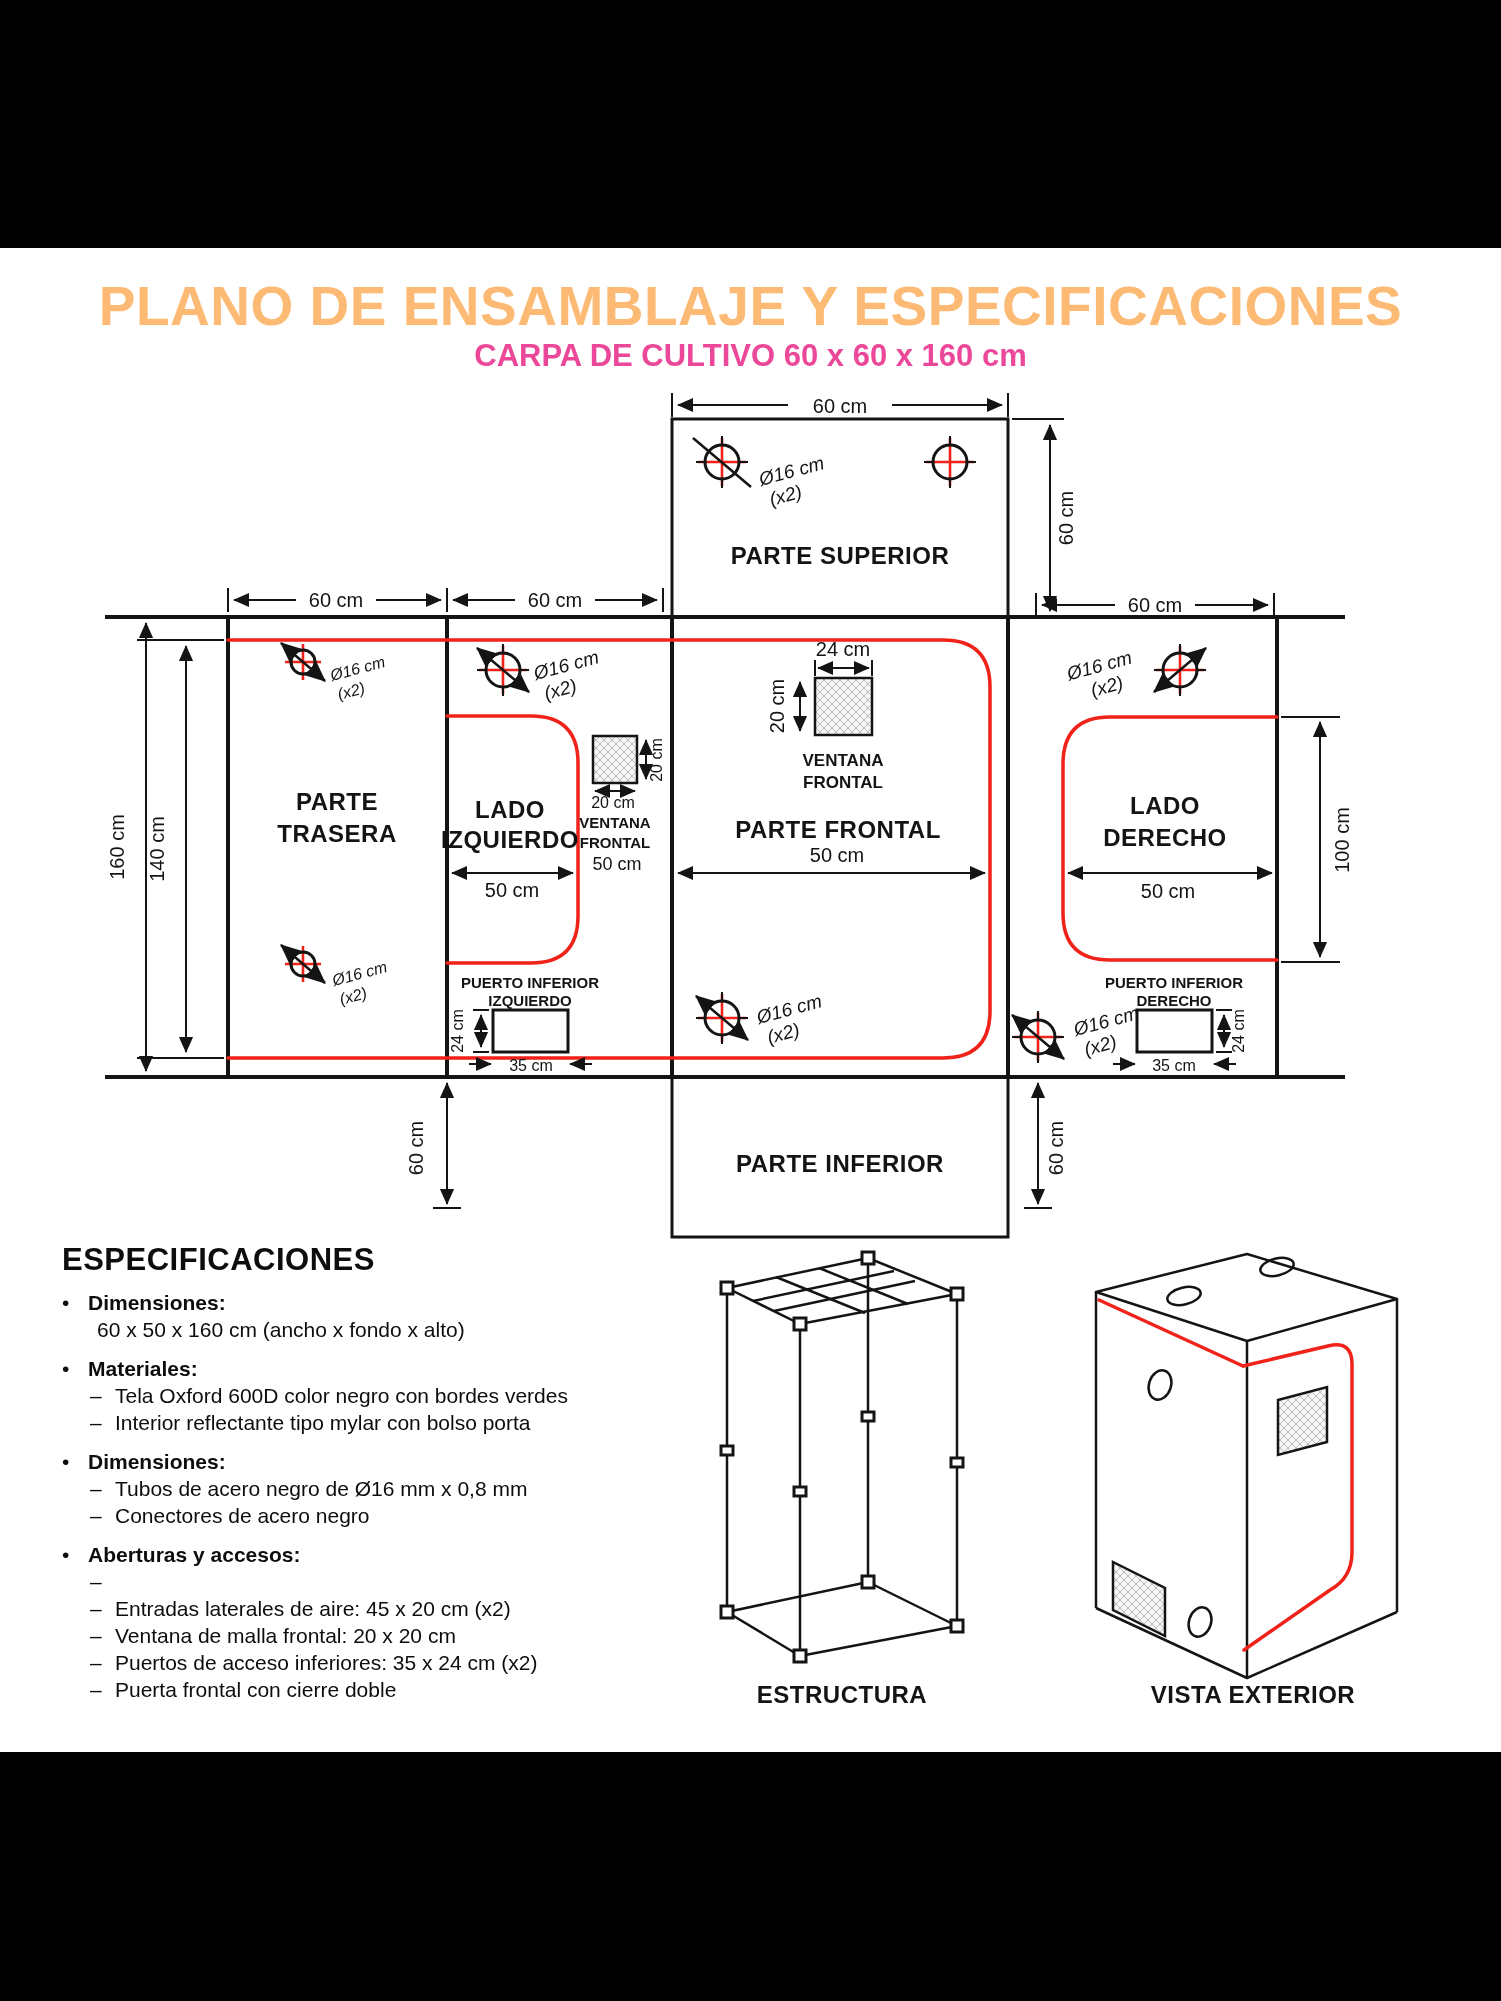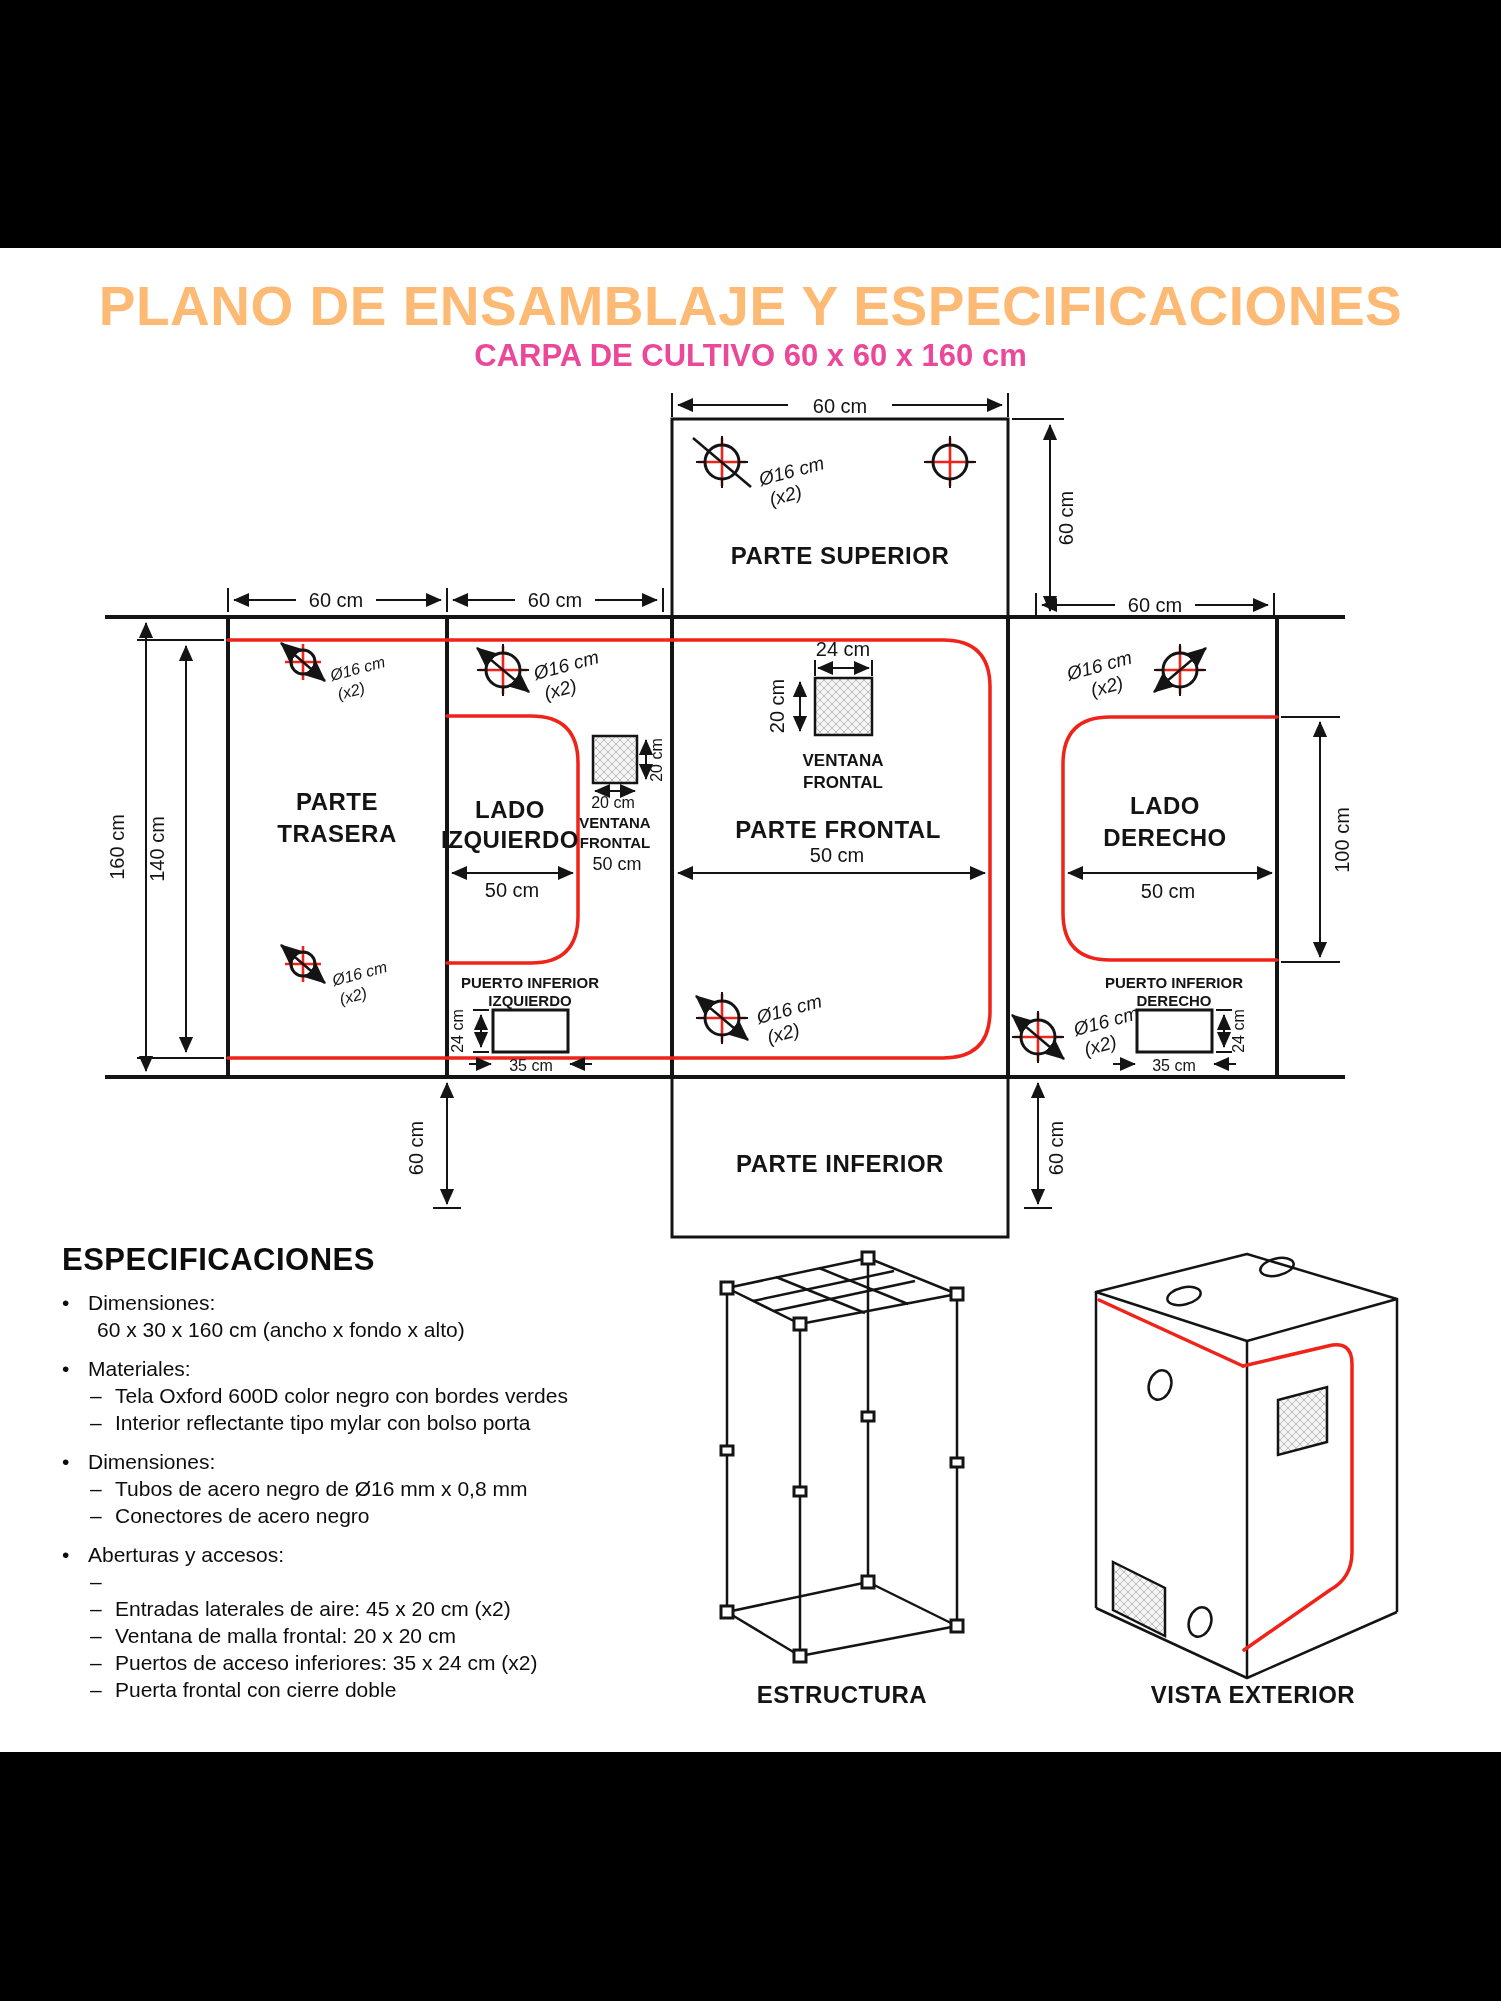--- a/index.html
+++ b/index.html
@@ -23,21 +23,21 @@
   .thin2{stroke:#141414;stroke-width:2;fill:none;}
   .red{stroke:#f0231a;stroke-width:3.5;fill:none;stroke-linecap:round;}
   .redln{stroke:#f0231a;stroke-width:2.6;}
   .wfill{fill:#ffffff;stroke:#141414;stroke-width:3;}
   .hrect{fill:url(#hx);stroke:#141414;stroke-width:2.5;}
   
   .specs{position:absolute;left:62px;top:1242px;width:660px;color:#0d0d0d;}
   .specs h2{margin:0 0 11px 0;font-size:31px;font-weight:bold;letter-spacing:0.5px;}
   .srow{line-height:27px;font-size:21px;display:flex;}
   .srow .b{width:26px;flex:none;}
-  .srow .st{font-weight:normal;}
+  .srow .st{font-weight:bold;}
   .sval{line-height:27px;font-size:21px;padding-left:35px;}
   .sitem{line-height:27px;font-size:21px;display:flex;}
   .sitem .d{width:25px;margin-left:28px;flex:none;}
   .scont{line-height:27px;font-size:21px;padding-left:53px;}
   .gap{margin-top:12px;}
 </style>
 </head>
 <body>
 
 <div class="paper"></div>
@@ -365,21 +365,21 @@
   <text x="1253" y="1703" class="cap">VISTA EXTERIOR</text>
 </svg>
 
 <div class="specs">
   <h2>ESPECIFICACIONES</h2>
 
   <div class="srow">
     <span class="b">•</span>
     <span class="st">Dimensiones:</span>
   </div>
-  <div class="sval">60 x 30 x 160 cm (ancho x fondo x alto)</div>
+  <div class="sval">60 x 50 x 160 cm (ancho x fondo x alto)</div>
 
   <div class="srow gap">
     <span class="b">•</span>
     <span class="st">Materiales:</span>
   </div>
   <div class="sitem">
     <span class="d">–</span>
     <span>Tela Oxford 600D color negro con bordes verdes</span>
   </div>
   <div class="sitem">

